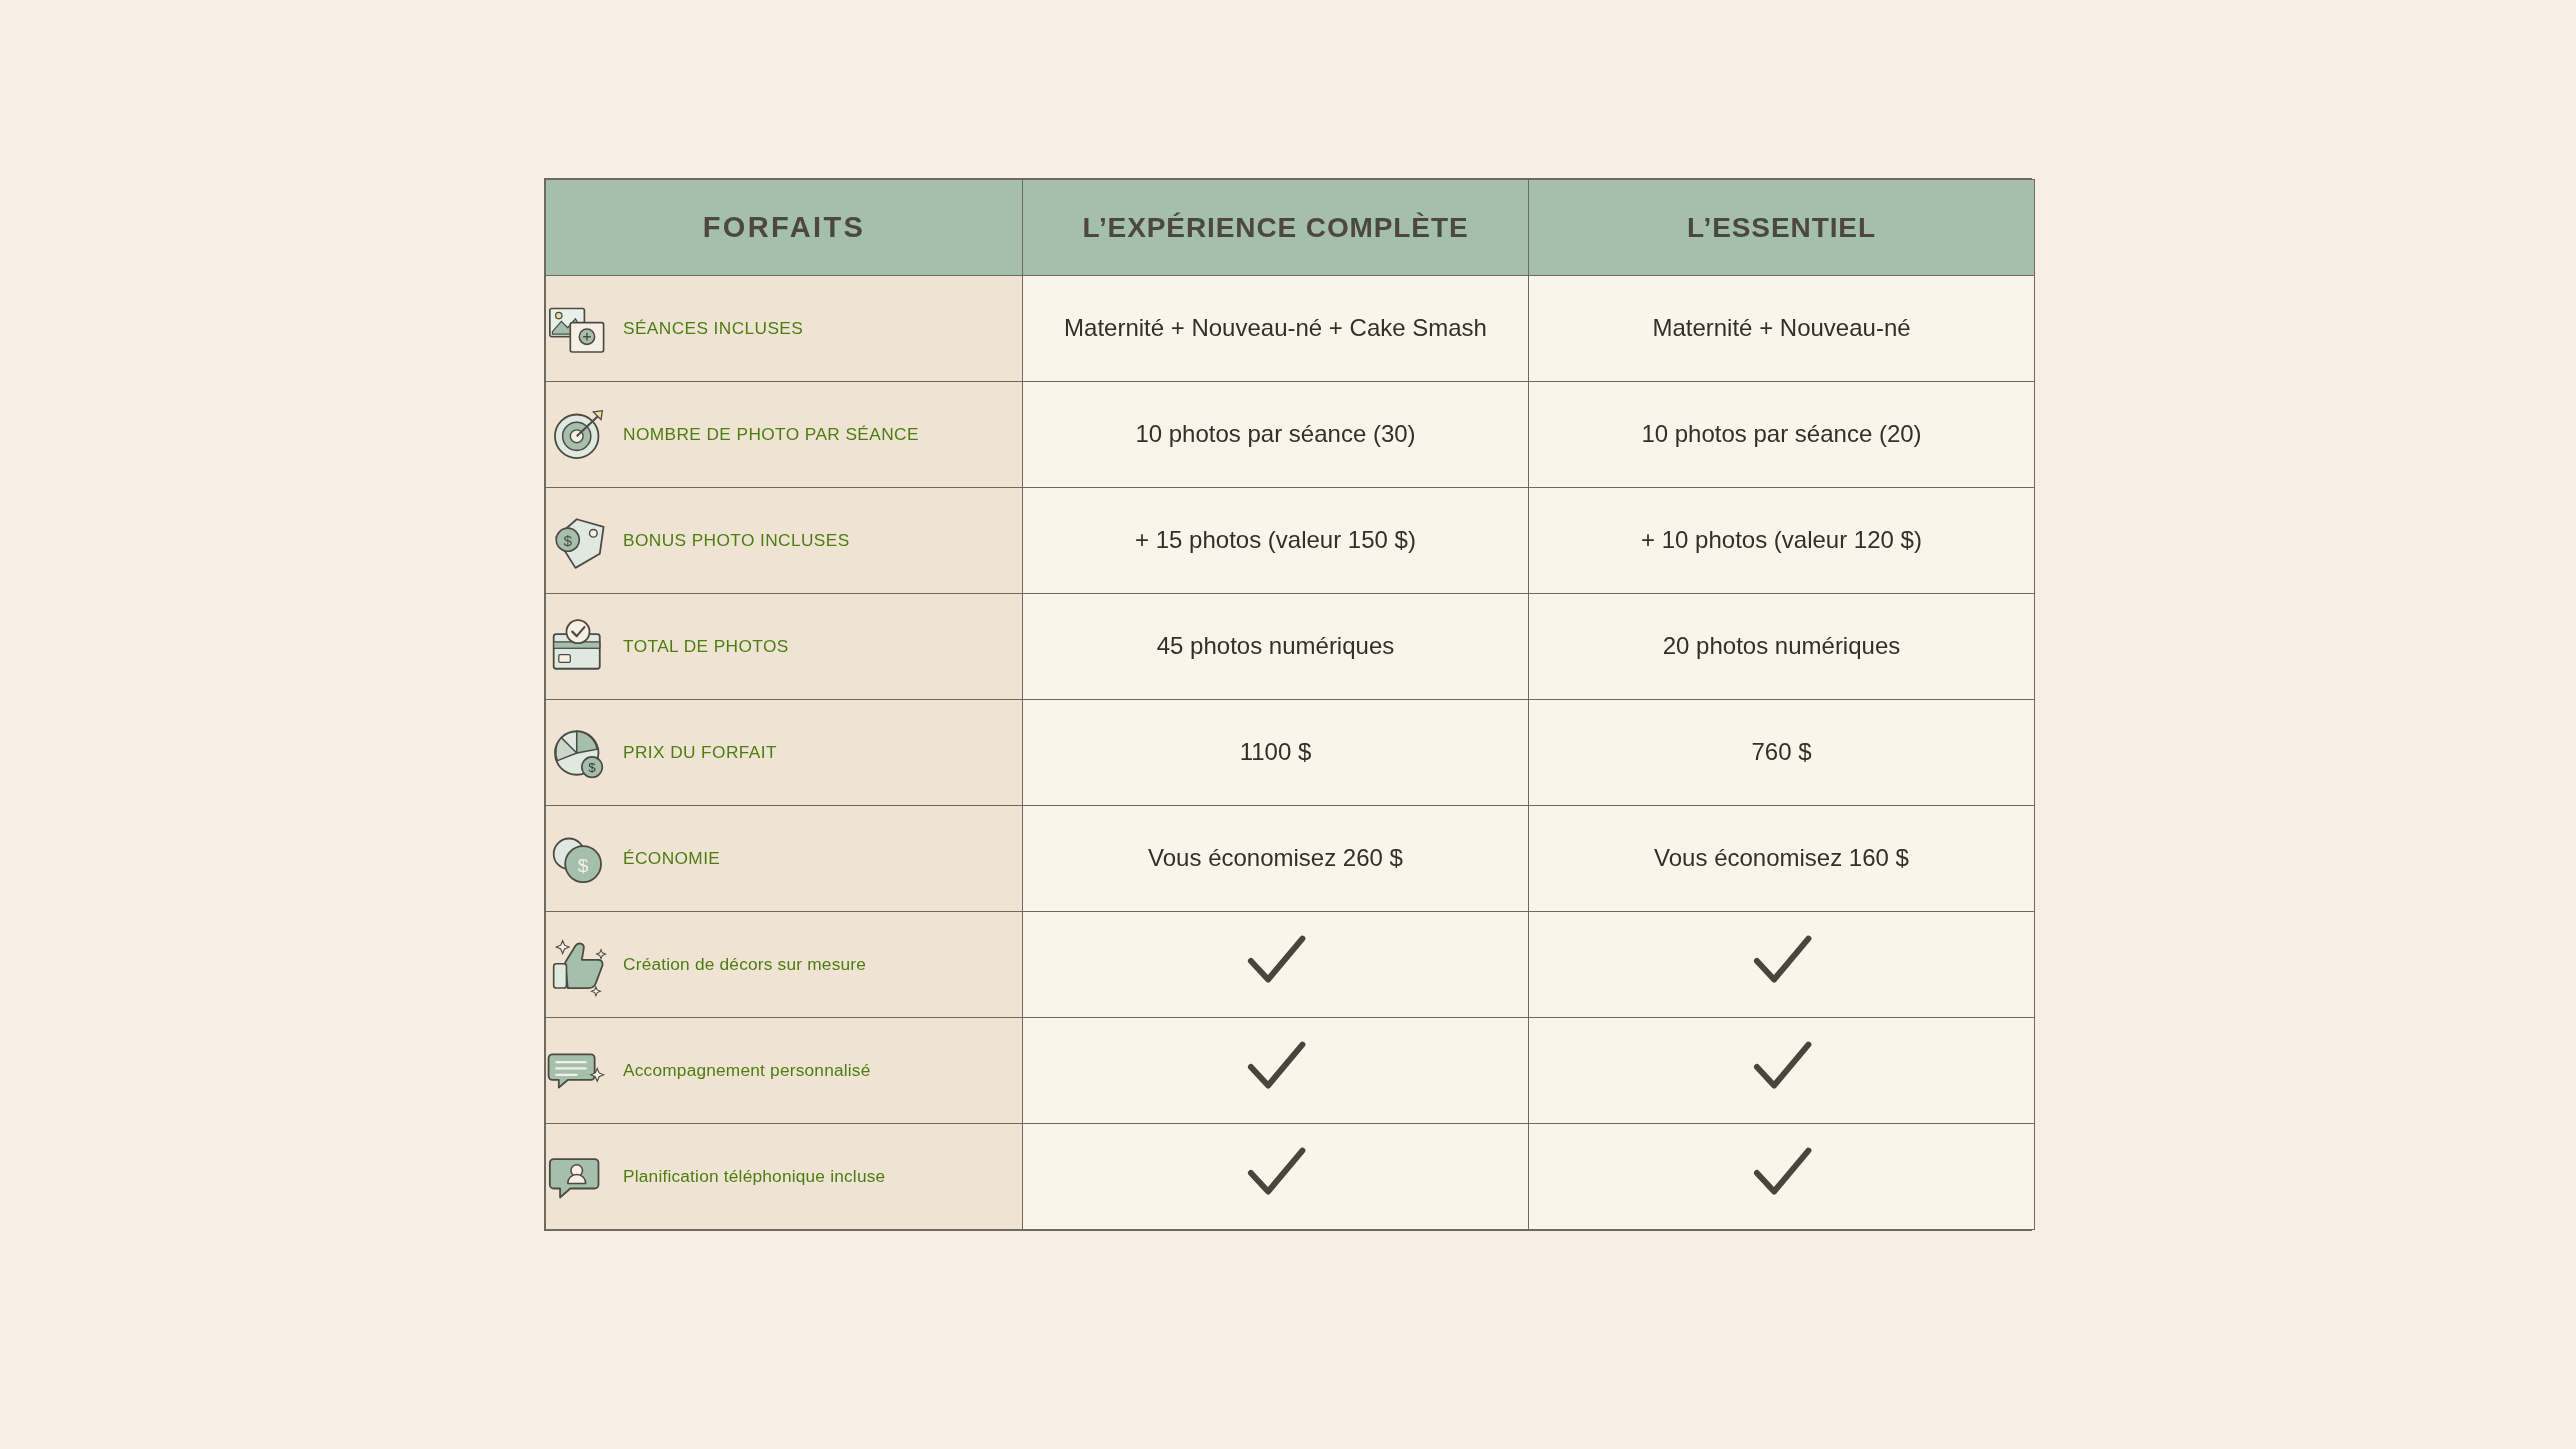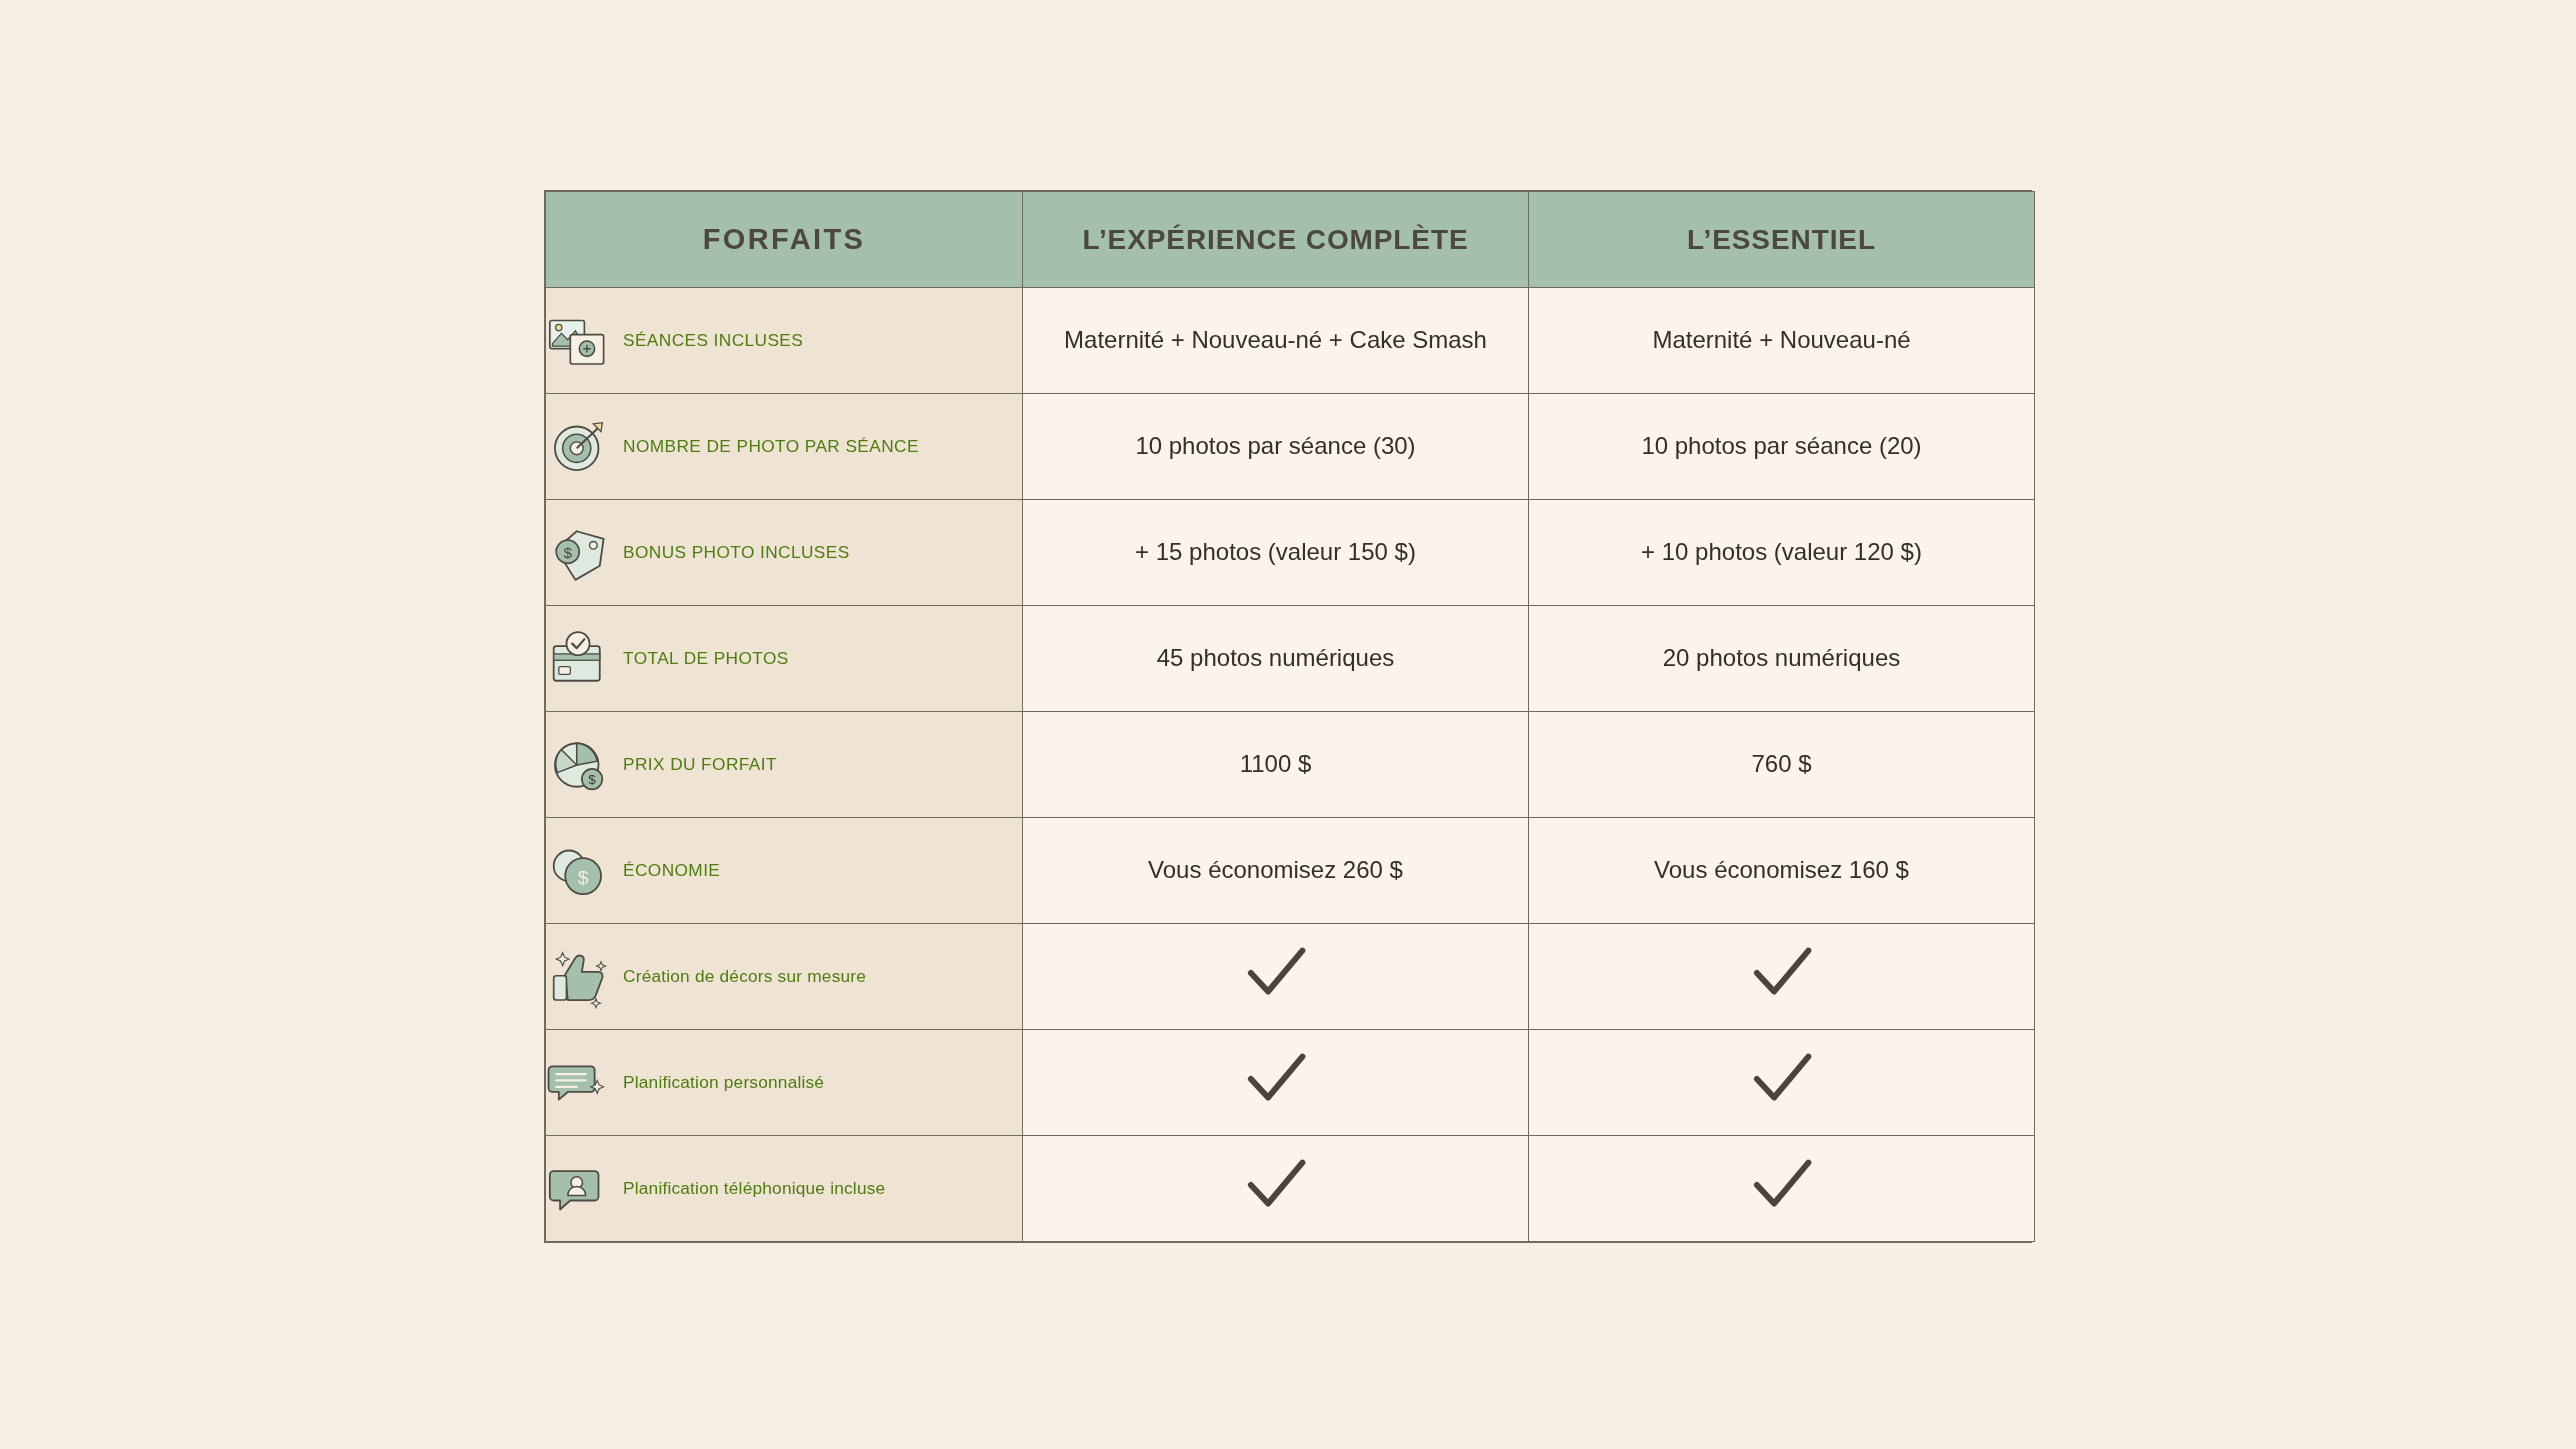--- a/index.html
+++ b/index.html
@@ -18,21 +18,21 @@
   .page {
     position: relative;
     width: 2576px;
     height: 1449px;
     background: #f7efe4;
   }
 
   .table-wrap {
     position: absolute;
     left: 544px;
-    top: 190px;
+    top: 178px;
     width: 1488px;
     border: 1.8px solid #6f6a60;
     box-sizing: border-box;
     background: #fbf4ea;
   }
 
   table.pricing {
     border-collapse: collapse;
     width: 100%;
     table-layout: fixed;
@@ -285,21 +285,21 @@
         <tr>
           <td class="feature">
             <div class="feature-inner">
               <span class="icon">
                 <svg viewBox="0 0 100 100">
                   <path d="M10 24 H70 A6 6 0 0 1 76 30 V58 A6 6 0 0 1 70 64 H34 L20 76 V64 H10 A6 6 0 0 1 4 58 V30 A6 6 0 0 1 10 24 Z" fill="#a4bfab" stroke="#4d4a43" stroke-width="2.8" stroke-linejoin="round"></path>
                   <path d="M16 36 H62 M16 46 H62 M16 56 H48" stroke="#f6efe3" stroke-width="3.4" stroke-linecap="round"></path>
                   <path d="M80 46 l3 7 7 3 -7 3 -3 7 -3 -7 -7 -3 7 -3 Z" fill="#f6efe3" stroke="#4d4a43" stroke-width="1.8"></path>
                 </svg>
               </span>
-              <span class="feature-label small">Planification personnalisé</span>
+              <span class="feature-label small">Accompagnement personnalisé</span>
             </div>
           </td>
           <td class="value check">
             <span class="checkmark">
               <svg viewBox="0 0 100 100">
                   <path d="M12 50 L38 78 L90 16" fill="none" stroke="#4a443c" stroke-width="9" stroke-linecap="round" stroke-linejoin="round"></path>
                 </svg>
             </span>
           </td>
           <td class="value check">

